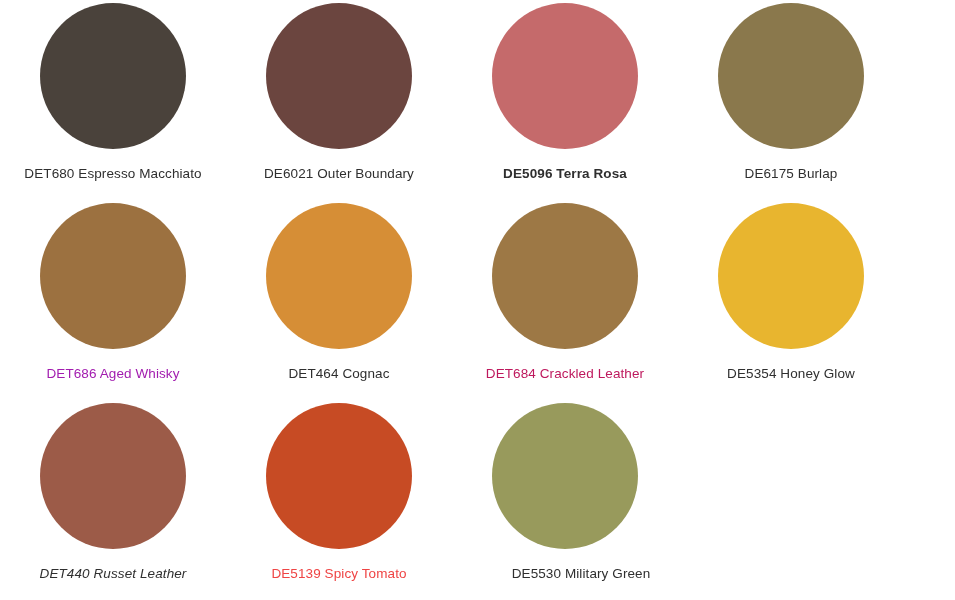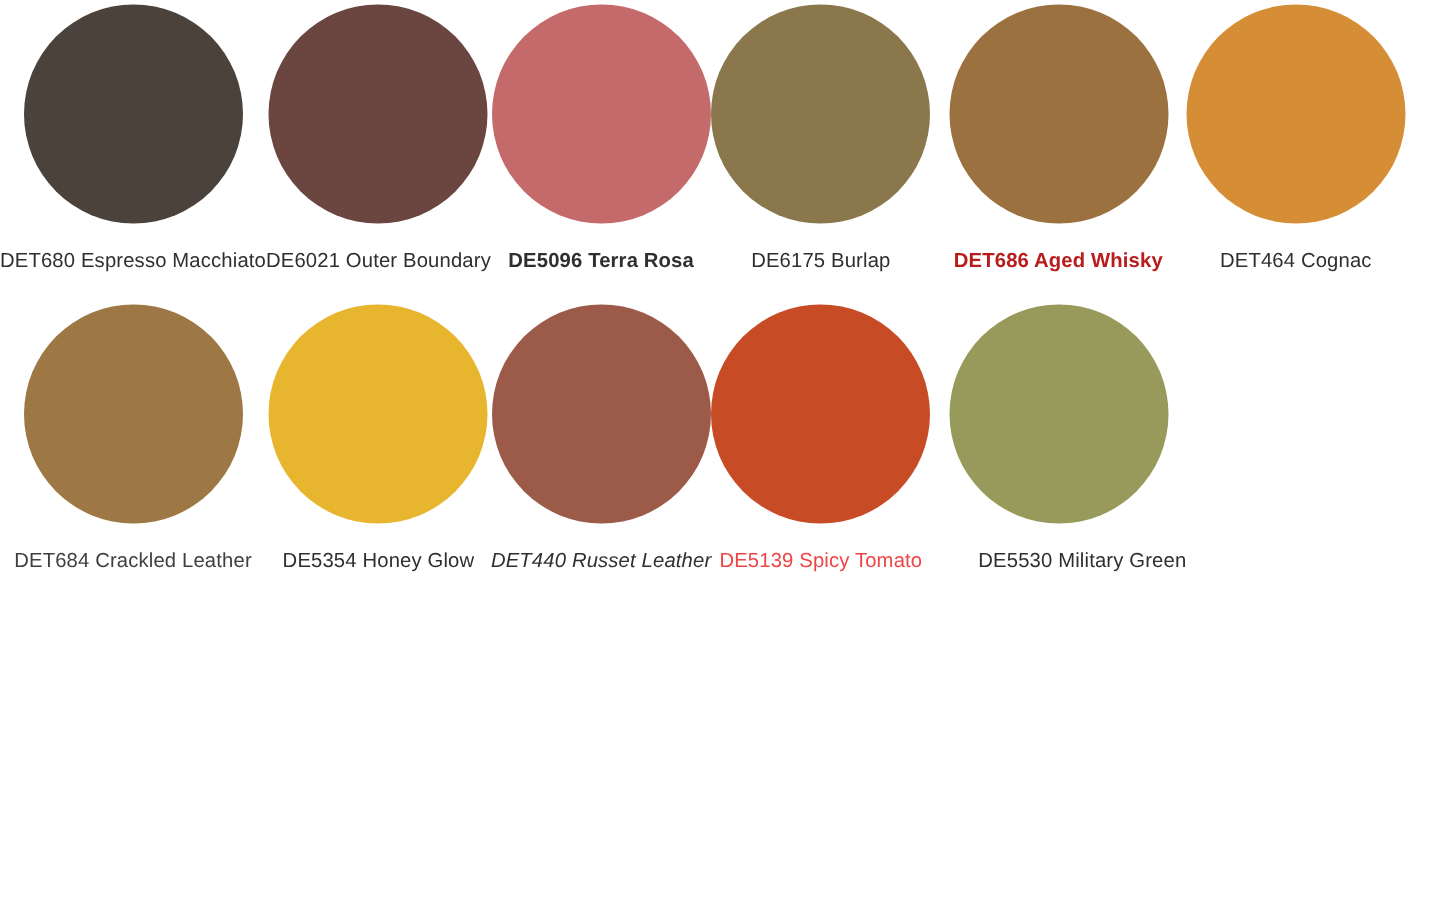--- a/index.html
+++ b/index.html
@@ -11,21 +11,21 @@
     height: 600px;
     background: #ffffff;
     font-family: "Liberation Sans", sans-serif;
     overflow: hidden;
   }
 
   .palette-grid {
     width: 904px;
     height: 600px;
     display: grid;
-    grid-template-columns: repeat(6, 1fr);
+    grid-template-columns: repeat(4, 1fr);
     grid-template-rows: repeat(3, 1fr);
     box-sizing: border-box;
   }
 
   .swatch-cell {
     display: flex;
     flex-direction: column;
     align-items: center;
     justify-content: flex-start;
     box-sizing: border-box;
@@ -69,31 +69,31 @@
     <div class="swatch-label" style="color: rgb(47, 47, 47); font-weight: bold;">DE5096 Terra Rosa</div>
   </div>
 
   <div class="swatch-cell">
     <div class="swatch-circle" style="background-color: rgb(138, 120, 76);"></div>
     <div class="swatch-label" style="color: rgb(47, 47, 47);">DE6175 Burlap</div>
   </div>
 
   <div class="swatch-cell">
     <div class="swatch-circle" style="background-color: rgb(156, 113, 64);"></div>
-    <div class="swatch-label" style="color: #b91c1c; font-weight: bold;">DET686 Aged Whisky</div>
+    <div class="swatch-label" style="color: #a21caf;">DET686 Aged Whisky</div>
   </div>
 
   <div class="swatch-cell">
     <div class="swatch-circle" style="background-color: rgb(214, 142, 54);"></div>
     <div class="swatch-label" style="color: rgb(47, 47, 47);">DET464 Cognac</div>
   </div>
 
   <div class="swatch-cell">
     <div class="swatch-circle" style="background-color: rgb(157, 120, 69);"></div>
-    <div class="swatch-label" style="color: #404040;">DET684 Crackled Leather</div>
+    <div class="swatch-label" style="color: #be185d;">DET684 Crackled Leather</div>
   </div>
 
   <div class="swatch-cell">
     <div class="swatch-circle" style="background-color: rgb(232, 181, 47);"></div>
     <div class="swatch-label" style="color: rgb(47, 47, 47);">DE5354 Honey Glow</div>
   </div>
 
   <div class="swatch-cell">
     <div class="swatch-circle" style="background-color: rgb(156, 91, 72);"></div>
     <div class="swatch-label" style="color: rgb(47, 47, 47); font-style: italic;">DET440 Russet Leather</div>

